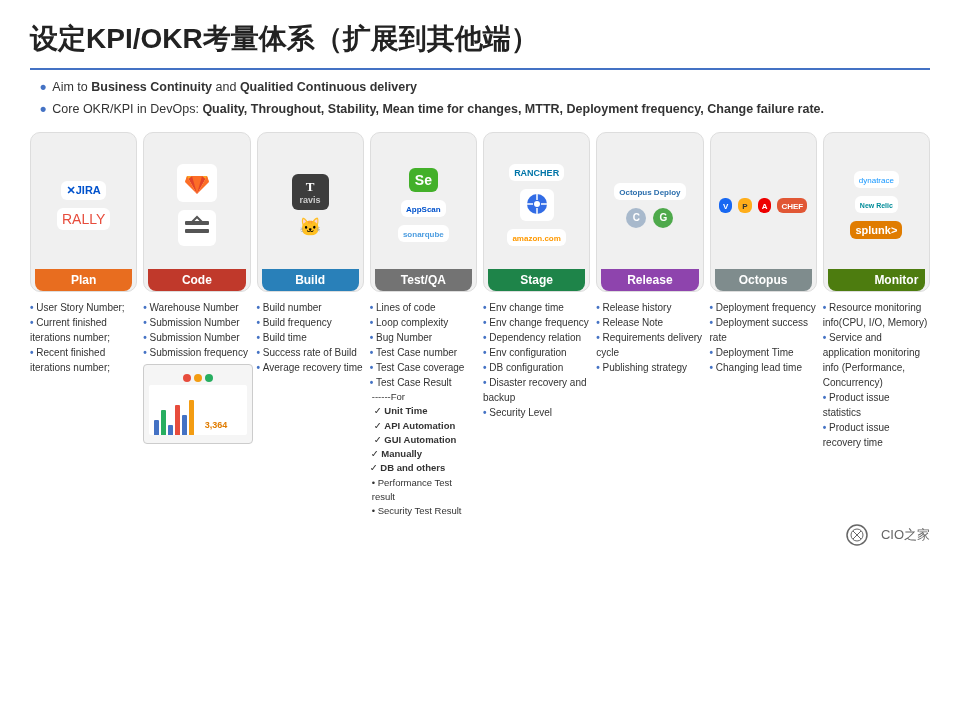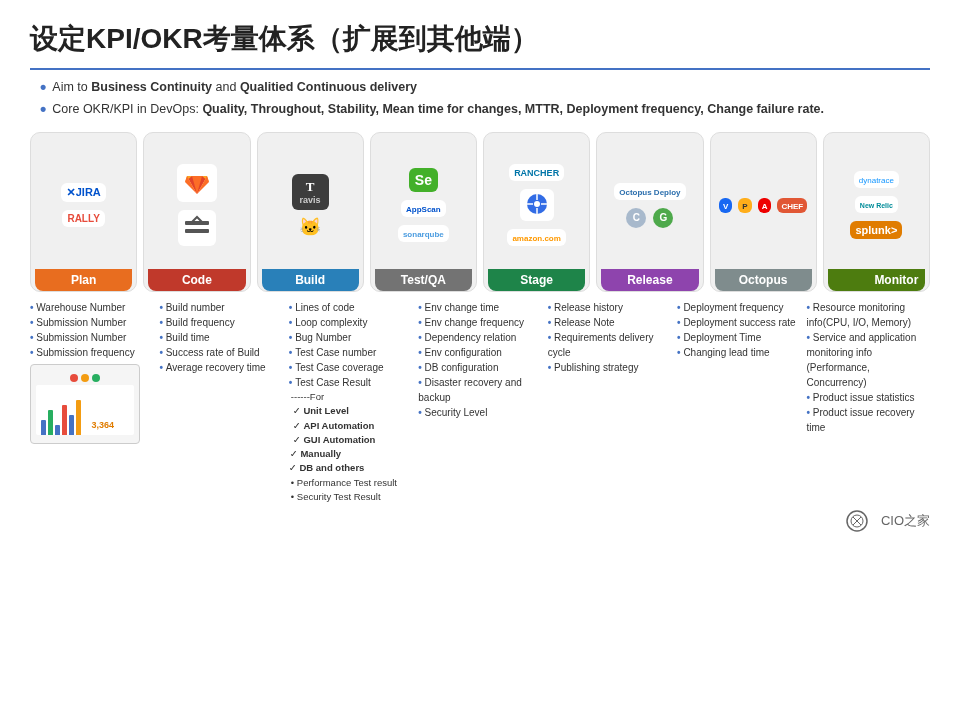--- a/index.html
+++ b/index.html
@@ -215,21 +215,21 @@
   </div>
 
   <div class="pipeline-row">
 
     <div class="stage-card">
       <div class="stage-logo-area">
         <div class="logo-box">
           <span style="color:#0052cc;font-weight:bold;font-size:11px;">✕JIRA</span>
         </div>
         <div class="logo-box">
-          <span style="color:#e74c3c;font-weight:bold;font-size:10px;">RALLY</span>
+          <span style="color:#e74c3c;font-weight:normal;font-size:14px;">RALLY</span>
         </div>
       </div>
       <div class="stage-label label-orange">Plan</div>
     </div>
 
     <div class="stage-card">
       <div class="stage-logo-area">
         <div class="logo-box">
           <svg width="30" height="30" viewBox="0 0 30 30">
             <polygon points="15,27 5,9 25,9" fill="#fc6d26"></polygon>
@@ -348,20 +348,27 @@
         <div class="logo-box" style="background:#e07c00;padding:3px 5px;">
           <span style="color:#fff;font-size:11px;font-weight:bold;">splunk&gt;</span>
         </div>
       </div>
       <div class="stage-label label-darkblue">Monitor</div>
     </div>
   </div>
 
   <div class="metrics-row">
 
+    <div class="metrics-col">
+      <ul>
+        <li>User Story Number;</li>
+        <li>Current finished iterations number;</li>
+        <li>Recent finished iterations number;</li>
+      </ul>
+    </div>
 
     <div class="metrics-col">
       <ul>
         <li>Warehouse Number</li>
         <li>Submission Number</li>
         <li>Submission Number</li>
         <li>Submission frequency</li>
       </ul>
 
       <div class="screenshot-area">
@@ -397,21 +404,21 @@
     <div class="metrics-col">
       <ul>
         <li>Lines of code</li>
         <li>Loop complexity</li>
         <li>Bug Number</li>
         <li>Test Case number</li>
         <li>Test Case coverage</li>
         <li>Test Case Result</li>
       </ul>
       <div style="font-size:9.5px;margin-left:2px;">------For</div>
-      <div style="font-size:9.5px;margin-left:4px;">✓ <strong>Unit Level</strong></div>
+      <div style="font-size:9.5px;margin-left:4px;">✓ <strong>Unit Time</strong></div>
       <div style="font-size:9.5px;margin-left:4px;">✓ <strong>API Automation</strong></div>
       <div style="font-size:9.5px;margin-left:4px;">✓ <strong>GUI Automation</strong></div>
       <div style="font-size:9.5px;margin-left:1px;">✓ <strong>Manually</strong></div>
       <div style="font-size:9.5px;margin-left:0;">✓ <strong>DB and others</strong></div>
       <div style="font-size:9.5px;margin-left:2px;">• Performance Test result</div>
       <div style="font-size:9.5px;margin-left:2px;">• Security Test Result</div>
     </div>
 
     <div class="metrics-col">
       <ul>

